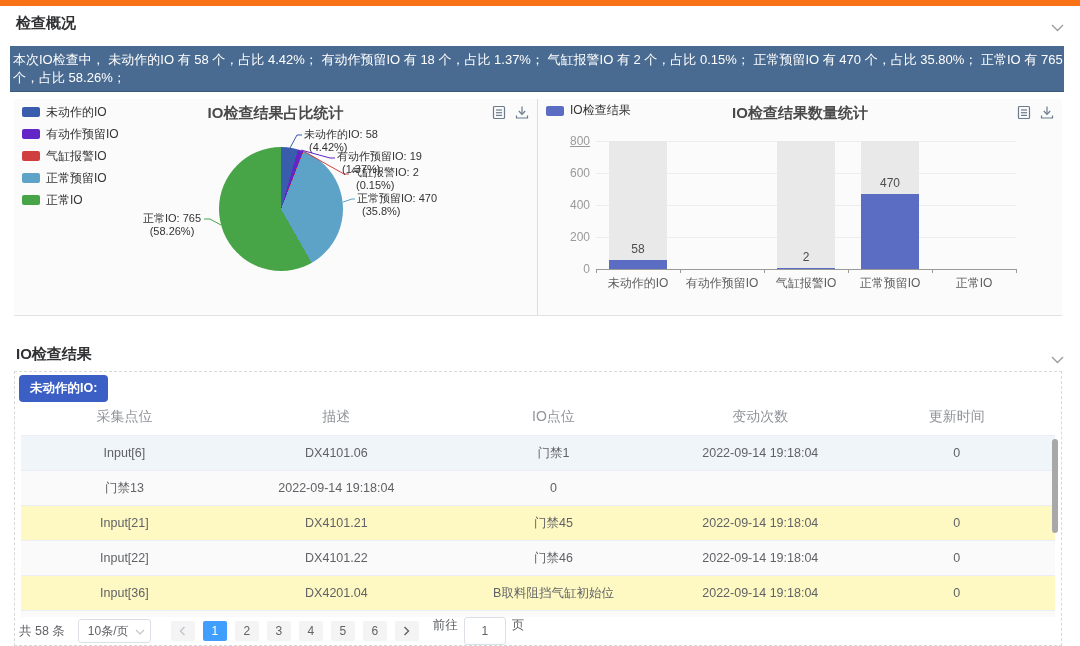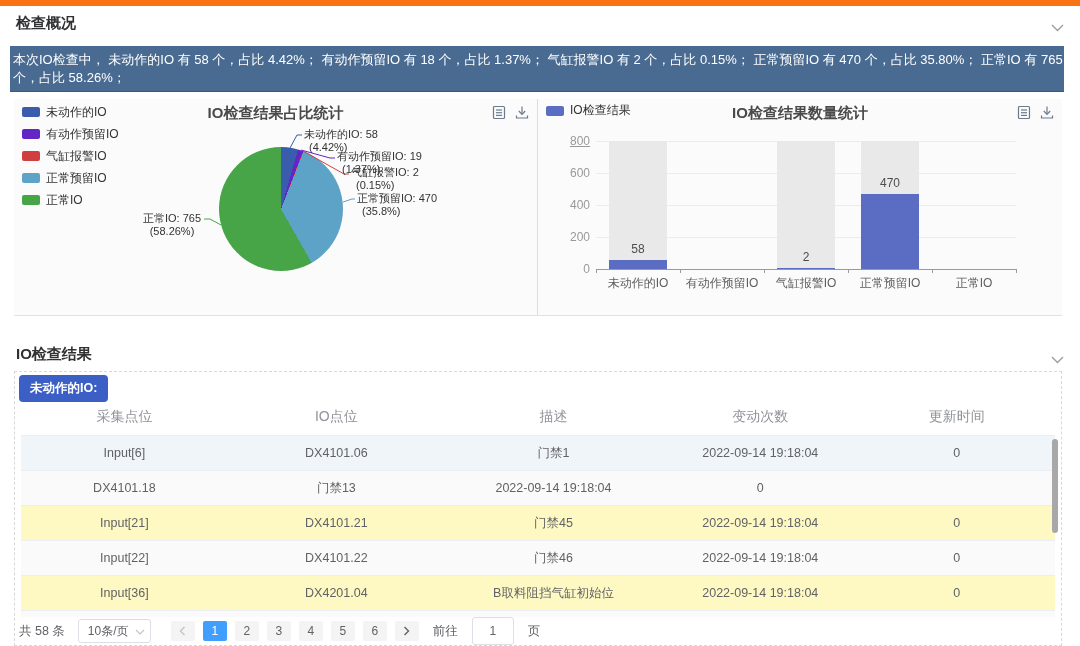--- a/index.html
+++ b/index.html
@@ -71,21 +71,21 @@
   
   .pager{position:absolute;left:4px;top:243px;height:32px;display:flex;align-items:center;font-size:12.5px;color:#606266;}
   .pg-total{margin-right:13px;}
   .pg-select{position:relative;width:73px;height:24px;border:1px solid #dcdfe6;border-radius:3px;background:#fff;
              display:flex;align-items:center;padding-left:9px;box-sizing:border-box;font-size:12px;color:#606266;cursor:pointer;margin-right:16px;}
   .pg-select svg{position:absolute;right:5px;top:9px;}
   .pg-btn{min-width:20px;height:20px;margin:0 4px;background:#f4f4f5;border-radius:2px;display:flex;align-items:center;justify-content:center;
           font-size:12px;color:#606266;cursor:pointer;padding:0 2px;}
   .pg-btn.active{background:#409eff;color:#fff;}
   .pg-btn.disabled{color:#c0c4cc;cursor:default;}
-  .pg-goto{margin-left:10px;display:flex;align-items:center;gap:8px;}
+  .pg-goto{margin-left:10px;display:flex;}
   .pg-goto .gi{width:36px;height:24px;border:1px solid #dcdfe6;border-radius:3px;text-align:center;font-size:12px;color:#606266;margin:0 6px;
                font-family:"Liberation Sans","DejaVu Sans",sans-serif;}
 </style>
 </head>
 <body>
 
 <div class="page">
 
   <div class="sec-head" style="top:8px;">检查概况</div>
   <div class="chev" style="top:12px;">
@@ -244,34 +244,33 @@
         <polyline points="1,1 6.5,6.5 12,1" stroke="#9a9a9a" stroke-width="1.3" fill="none"></polyline>
       </svg>
   </div>
 
   <div class="results-box">
     <div class="badge">未动作的IO:</div>
 
     <div class="tbl" id="io-table">
         <div class="trow thead-row">
           <div>采集点位</div>
+          <div>描述</div>
           <div>IO点位</div>
-          <div>描述</div>
           <div>变动次数</div>
           <div>更新时间</div>
         </div>
         <div class="trow drow r-hl">
           <div>Input[6]</div>
           <div>DX4101.06</div>
           <div>门禁1</div>
           <div>2022-09-14 19:18:04</div>
           <div>0</div>
         </div>
         <div class="trow drow r-stripe">
-          <div>DX4101.18</div>
           <div>门禁13</div>
           <div>2022-09-14 19:18:04</div>
           <div>0</div>
         </div>
         <div class="trow drow r-plain">
           <div>Input[21]</div>
           <div>DX4101.21</div>
           <div>门禁45</div>
           <div>2022-09-14 19:18:04</div>
           <div>0</div>

